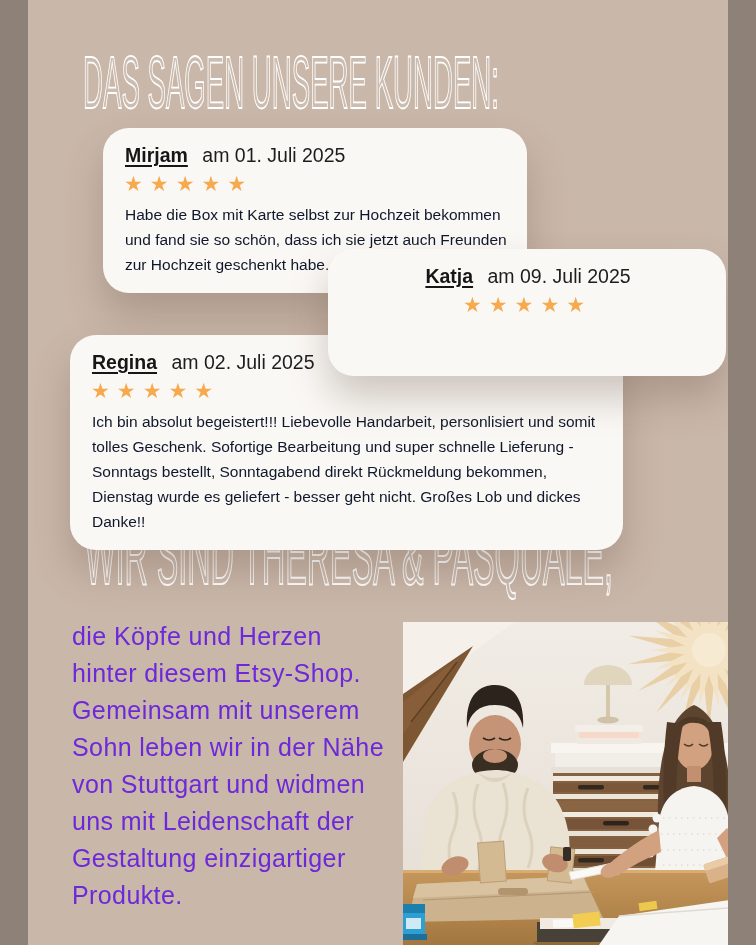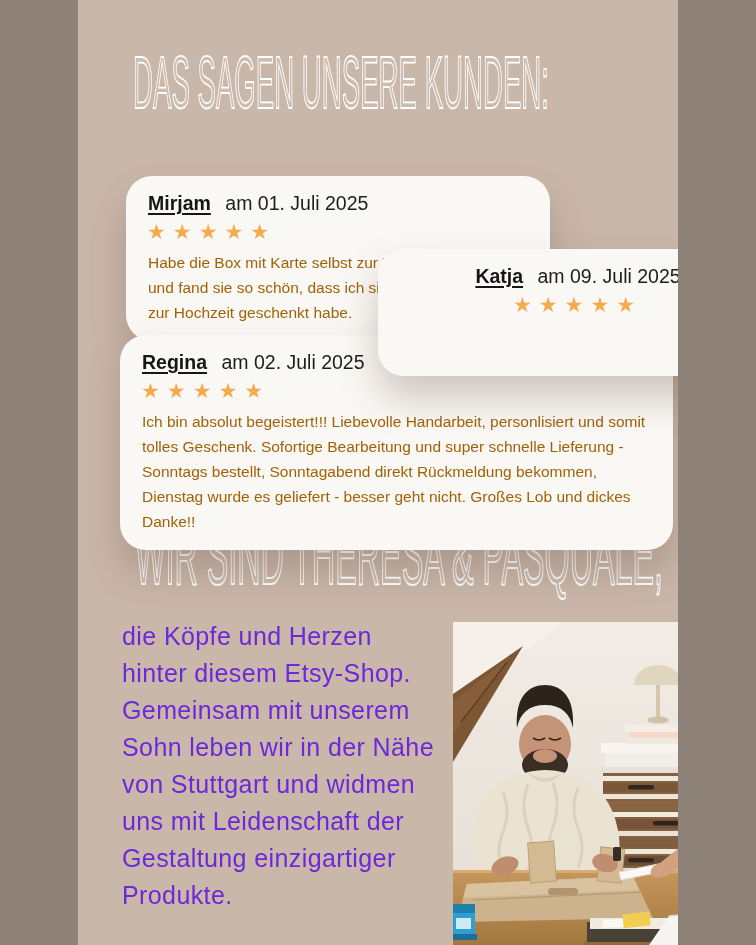--- a/index.html
+++ b/index.html
@@ -1,46 +1,46 @@
 <!DOCTYPE html>
 <html><head>
 <meta charset="utf-8">
 <style>
   html,body{margin:0;padding:0;background:#8d8178;}
   .stage{
-    position:relative;width:600px;height:945px;margin:0 auto;
+    position:relative;width:700px;height:945px;margin:0 auto;
     background:#c9b7a9;overflow:hidden;
     font-family:"Liberation Sans", sans-serif;
     text-decoration:underline;
   }
   svg.heading{position:absolute;overflow:visible;}
   .heading text{
     font-family:"Liberation Sans", sans-serif;
     fill:rgba(255,255,255,0.30);
     stroke:#ffffff;
   }
   .card{
     position:absolute;background:#faf8f5;border-radius:26px;
     box-shadow:0 22px 38px rgba(105,84,68,0.30);
     padding:16px 20px 16px 22px;box-sizing:border-box;
   }
-  .card1{left:48px;top:128px;width:424px;min-height:141px;z-index:1;margin-top:48px;}
+  .card1{left:75px;top:128px;width:424px;min-height:141px;z-index:1;}
   .card3{left:42px;top:335px;width:553px;min-height:152px;z-index:2;}
   .card2{left:300px;top:249px;width:398px;min-height:127px;z-index:3;text-align:center;}
   .rhead{white-space:nowrap;}
   .rname{
     font-weight:bold;font-size:19.5px;color:#161616;
     text-decoration:underline;text-decoration-thickness:2px;text-underline-offset:3px;
   }
   .rdate{font-size:19.5px;color:#1d1d1d;margin-left:10px;}
   .stars{
     color:#f7a94e;font-size:21px;letter-spacing:7px;
     margin:5px 0 6px -1px;line-height:24px;
   }
-  .rtext{font-size:15.5px;line-height:25px;color:#a16207;}
+  .rtext{font-size:15.5px;line-height:25px;color:#0f172a;}
   .about{
     position:absolute;left:44px;top:618px;width:322px;
     font-size:25px;line-height:37px;color:#6d28d9;
     letter-spacing:0.4px;white-space:pre-line;
   }
   .photo{position:absolute;left:375px;top:622px;}
 </style>
 </head>
 <body>
 

